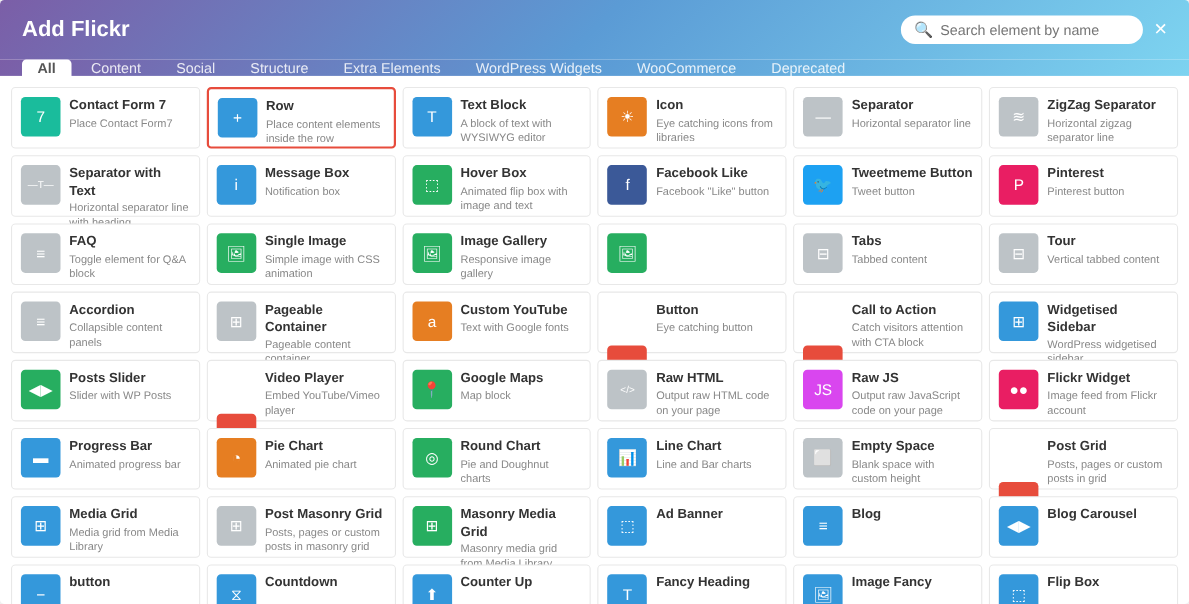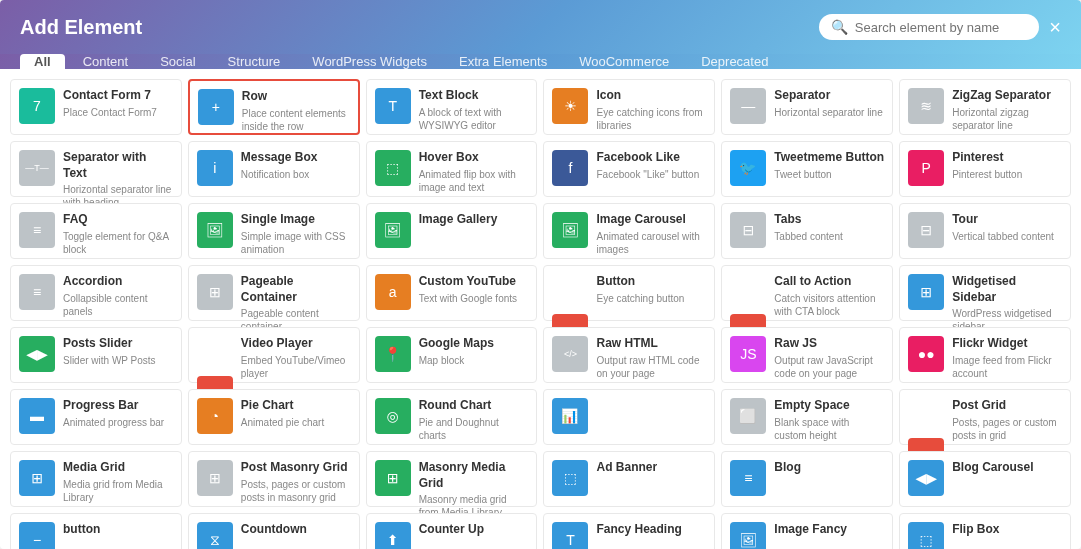--- a/index.html
+++ b/index.html
@@ -159,37 +159,37 @@
     .ic-twitter { background: #1da1f2; }
     .ic-pink { background: #e91e63; }
     .ic-yellow { background: #d946ef; }
     .ic-gray { background: #bdc3c7; }
   </style>
 </head>
 <body>
 
 <div class="modal">
   <div class="modal-header">
-    <span class="modal-title">Add Element</span>
+    <span class="modal-title">Add Flickr</span>
     <div class="header-right">
       <div class="search-box">
         <span class="search-icon-wrap">🔍</span>
         <input type="text" placeholder="Search element by name" style="">
       </div>
       <button class="close-btn">×</button>
     </div>
   </div>
 
   <div class="tabs-bar">
   <div class="tab active">All</div>
       <div class="tab">Content</div>
       <div class="tab">Social</div>
       <div class="tab">Structure</div>
+      <div class="tab">Extra Elements</div>
       <div class="tab">WordPress Widgets</div>
-      <div class="tab">Extra Elements</div>
       <div class="tab">WooCommerce</div>
       <div class="tab">Deprecated</div>
     </div>
 
   <div class="elements-grid">
   <div class="element-item">
         <div class="element-icon ic-teal" style="font-size: 14px;">7</div>
         <div class="element-text">
           <div class="element-name">Contact Form 7</div>
           <div class="element-desc">Place Contact Form7</div>
@@ -283,28 +283,25 @@
         <div class="element-icon ic-green" style="font-size: 14px;">🖼</div>
         <div class="element-text">
           <div class="element-name">Single Image</div>
           <div class="element-desc">Simple image with CSS animation</div>
         </div>
       </div>
       <div class="element-item">
         <div class="element-icon ic-green" style="font-size: 14px;">🖼</div>
         <div class="element-text">
           <div class="element-name">Image Gallery</div>
+          <div class="element-desc">Responsive image gallery</div>
         </div>
       </div>
       <div class="element-item">
         <div class="element-icon ic-green" style="font-size: 14px;">🖼</div>
-        <div class="element-text">
-          <div class="element-name">Image Carousel</div>
-          <div class="element-desc">Animated carousel with images</div>
-        </div>
       </div>
       <div class="element-item">
         <div class="element-icon ic-gray" style="font-size: 14px;">⊟</div>
         <div class="element-text">
           <div class="element-name">Tabs</div>
           <div class="element-desc">Tabbed content</div>
         </div>
       </div>
       <div class="element-item">
         <div class="element-icon ic-gray" style="font-size: 14px;">⊟</div>
@@ -413,20 +410,24 @@
       </div>
       <div class="element-item">
         <div class="element-icon ic-green" style="font-size: 14px;">◎</div>
         <div class="element-text">
           <div class="element-name">Round Chart</div>
           <div class="element-desc">Pie and Doughnut charts</div>
         </div>
       </div>
       <div class="element-item">
         <div class="element-icon ic-blue" style="font-size: 14px;">📊</div>
+        <div class="element-text">
+          <div class="element-name">Line Chart</div>
+          <div class="element-desc">Line and Bar charts</div>
+        </div>
       </div>
       <div class="element-item">
         <div class="element-icon ic-gray" style="font-size: 14px;">⬜</div>
         <div class="element-text">
           <div class="element-name">Empty Space</div>
           <div class="element-desc">Blank space with custom height</div>
         </div>
       </div>
       <div class="element-item">
         <div class="element-icon ic-red" style="font-size: 14px;">⊞</div>

